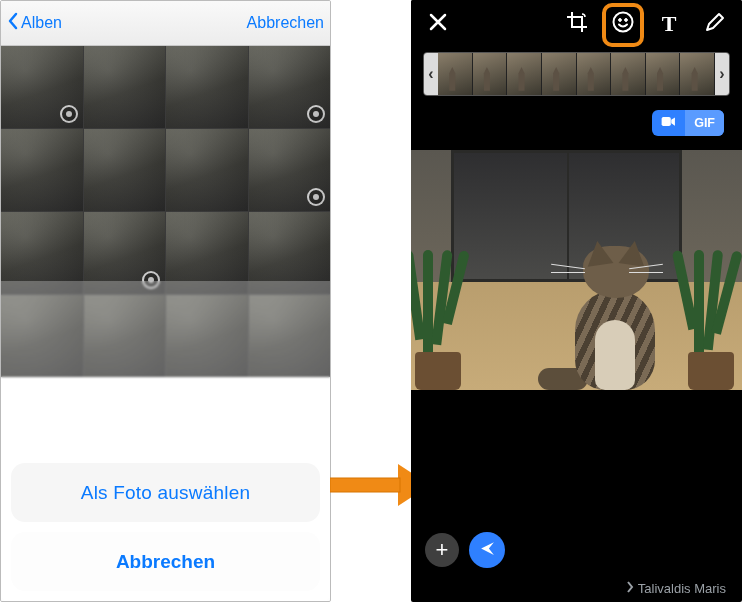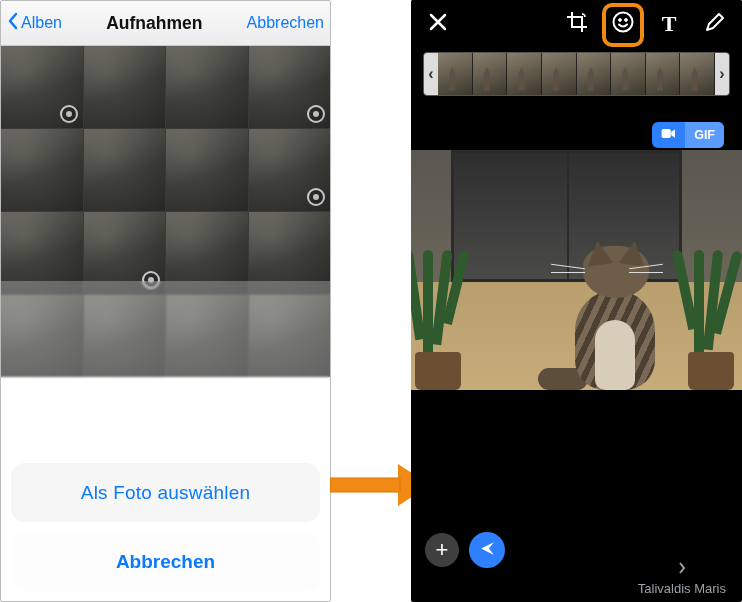--- a/index.html
+++ b/index.html
@@ -115,21 +115,21 @@
   .timeline .frames { flex:1; display:flex; }
   .timeline .frame { flex:1; background: linear-gradient(160deg,#8a7e6a,#3b382f); border-right:1px solid #222; position:relative; }
   .timeline .frame::after{
     content:""; position:absolute; left:20%; bottom:10%; width:45%; height:60%;
     background:#5c5144; clip-path: polygon(30% 100%, 30% 30%, 50% 5%, 70% 30%, 70% 100%);
   }
 
   .gif-toggle {
     position:absolute; right:18px; top:110px;
     display:flex; align-items:center; height:26px;
-    background:#2f80ff; border-radius:6px; overflow:hidden;margin-top:12px;
+    background:#2f80ff; border-radius:6px; overflow:hidden;
   }
   .gif-toggle .seg {
     padding:0 9px; font-size:12.5px; font-weight:700; height:100%;
     display:flex; align-items:center; color:#fff;
   }
   .gif-toggle .seg.video svg { width:15px; height:11px; fill:#fff; }
   .gif-toggle .seg.gif { background:#5a9bff; }
 
   .photo-area {
     position:absolute; left:0; right:0; top:150px; height:240px;
@@ -197,41 +197,40 @@
     display:flex; align-items:center; padding:0 14px; color:#8c8c8c; font-size:15px;
   }
   .send-btn {
     width:36px; height:36px; border-radius:50%; background:#2f80ff;
     display:flex; align-items:center; justify-content:center;
   }
   .send-btn svg{ width:17px; height:17px; fill:#fff; }
 
   .recipient {
     position:absolute; right:16px; bottom:6px; color:#9aa0a6; font-size:13px;
-    display:flex; align-items:center; gap:4px;flex-direction:column;
+    display:flex; align-items:center; gap:4px;
   }
   .recipient svg{ width:8px; height:12px; stroke:#9aa0a6; fill:none; stroke-width:2;}
 
 </style>
 </head>
 <body>
 
 <div class="container">
 
   <div class="panel left">
     <div class="ios-header">
       <div class="back">
         <span>
           <svg viewBox="0 0 12 18">
               <path d="M9 2 L3 9 L9 16" stroke="#0a7aff" stroke-width="2.5" fill="none" stroke-linecap="round" stroke-linejoin="round"></path>
             </svg>
         </span>
         <span>Alben</span>
       </div>
-      <div class="title">Aufnahmen</div>
       <div class="cancel">Abbrechen</div>
     </div>
 
     <div class="photo-grid">
 
       <div class="photo-cell">
           <span class="sel-ind"></span>
         </div>
       <div class="photo-cell"></div>
       <div class="photo-cell"></div>

